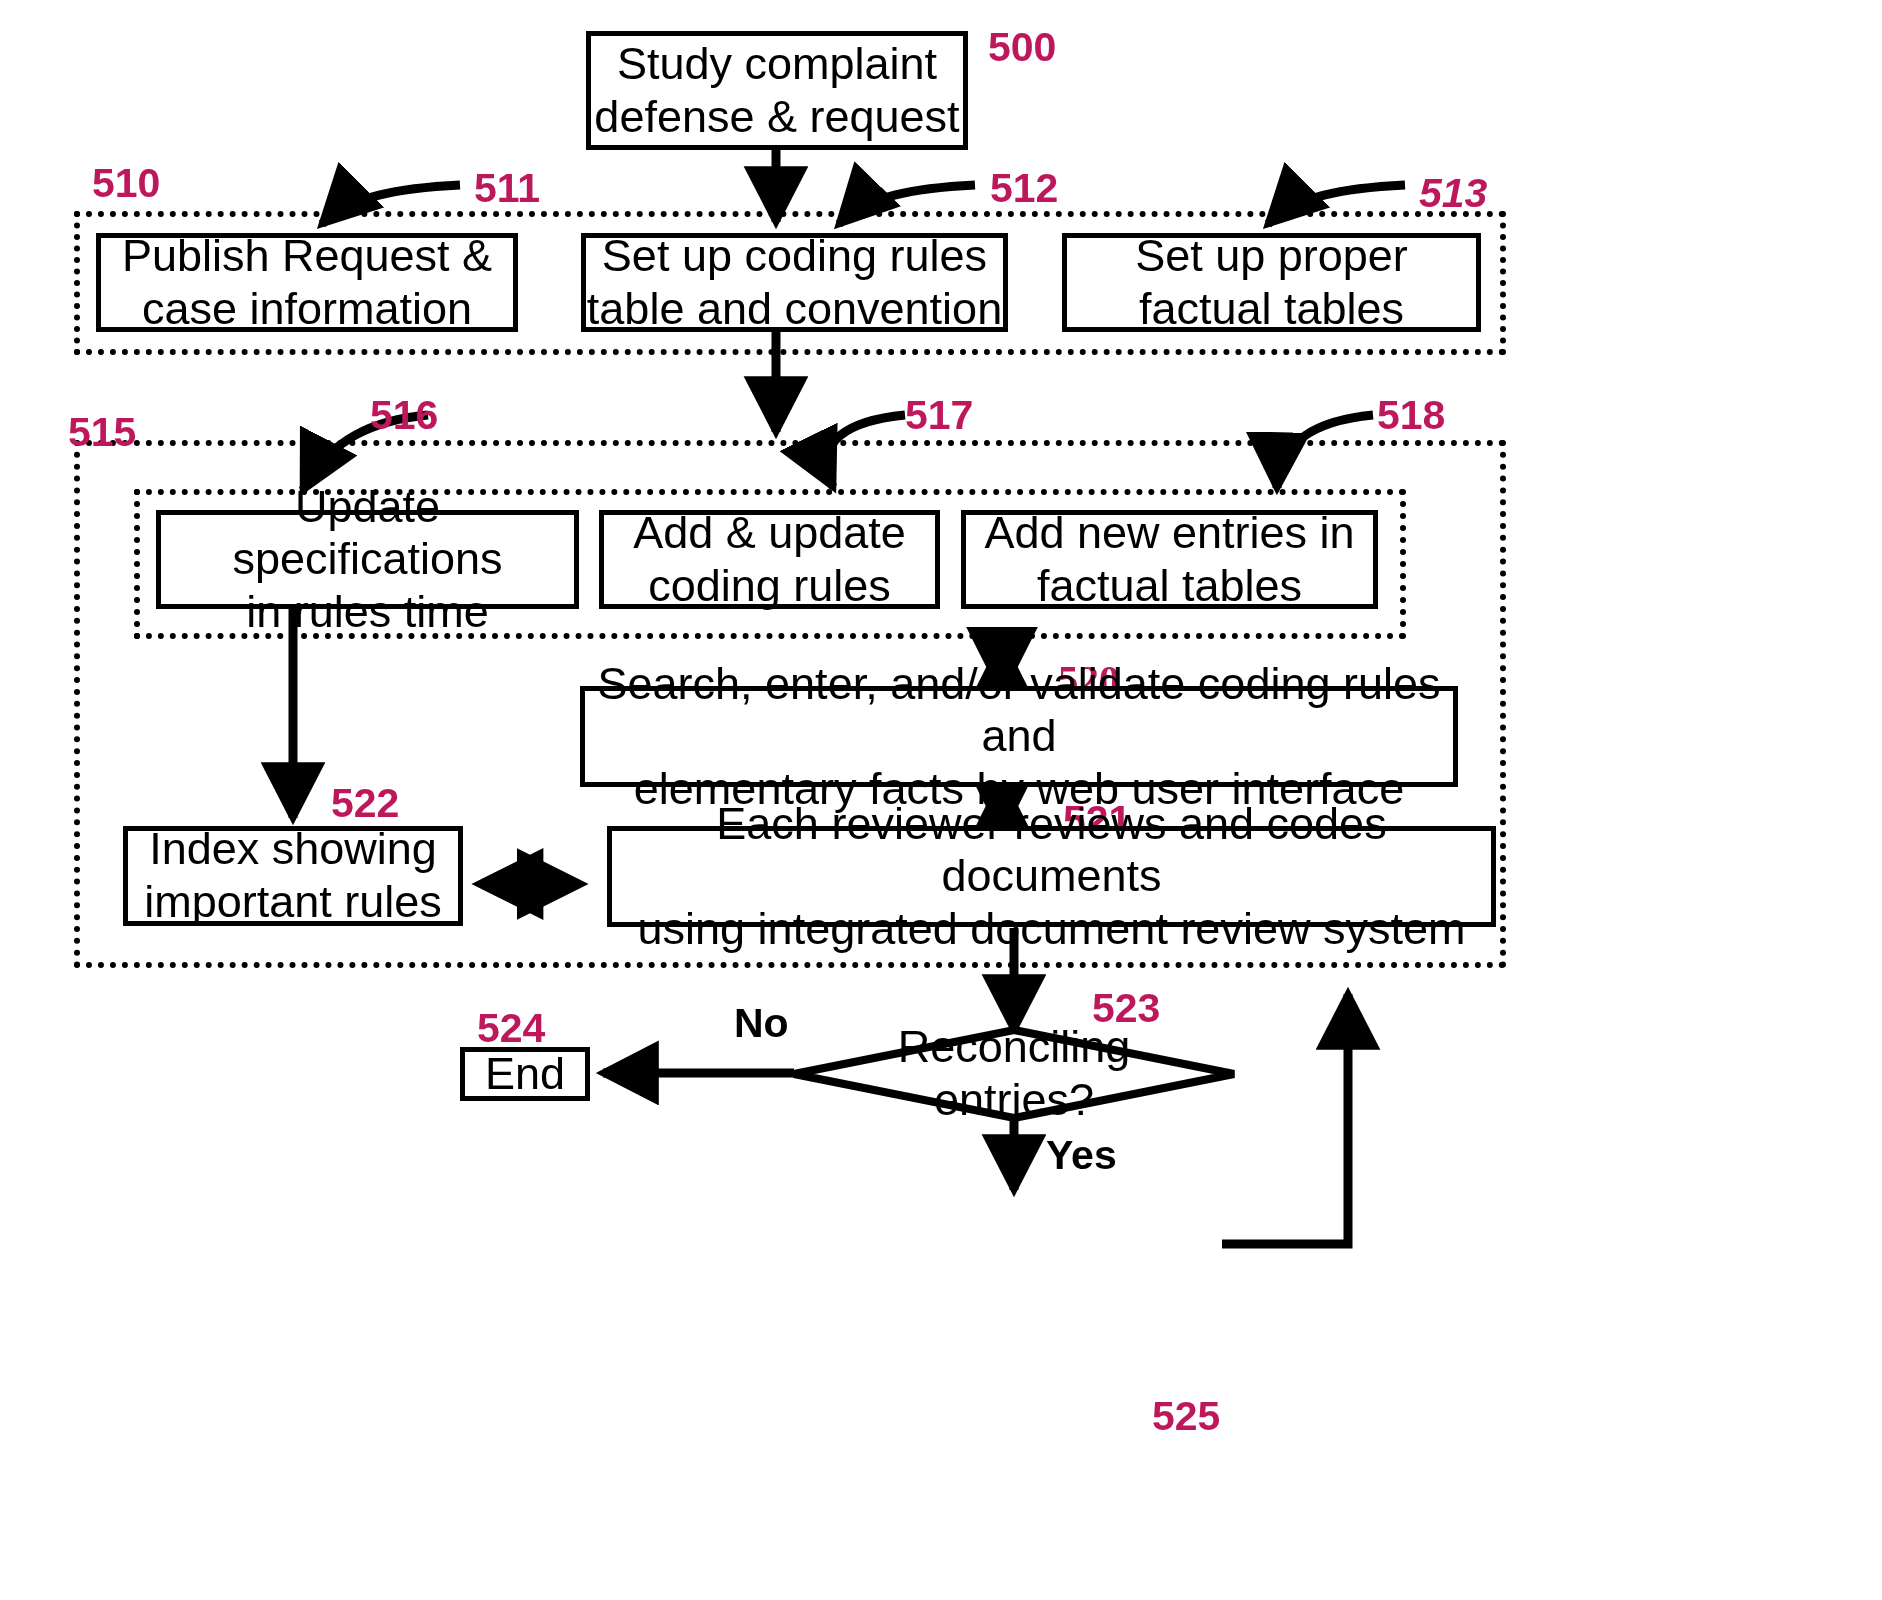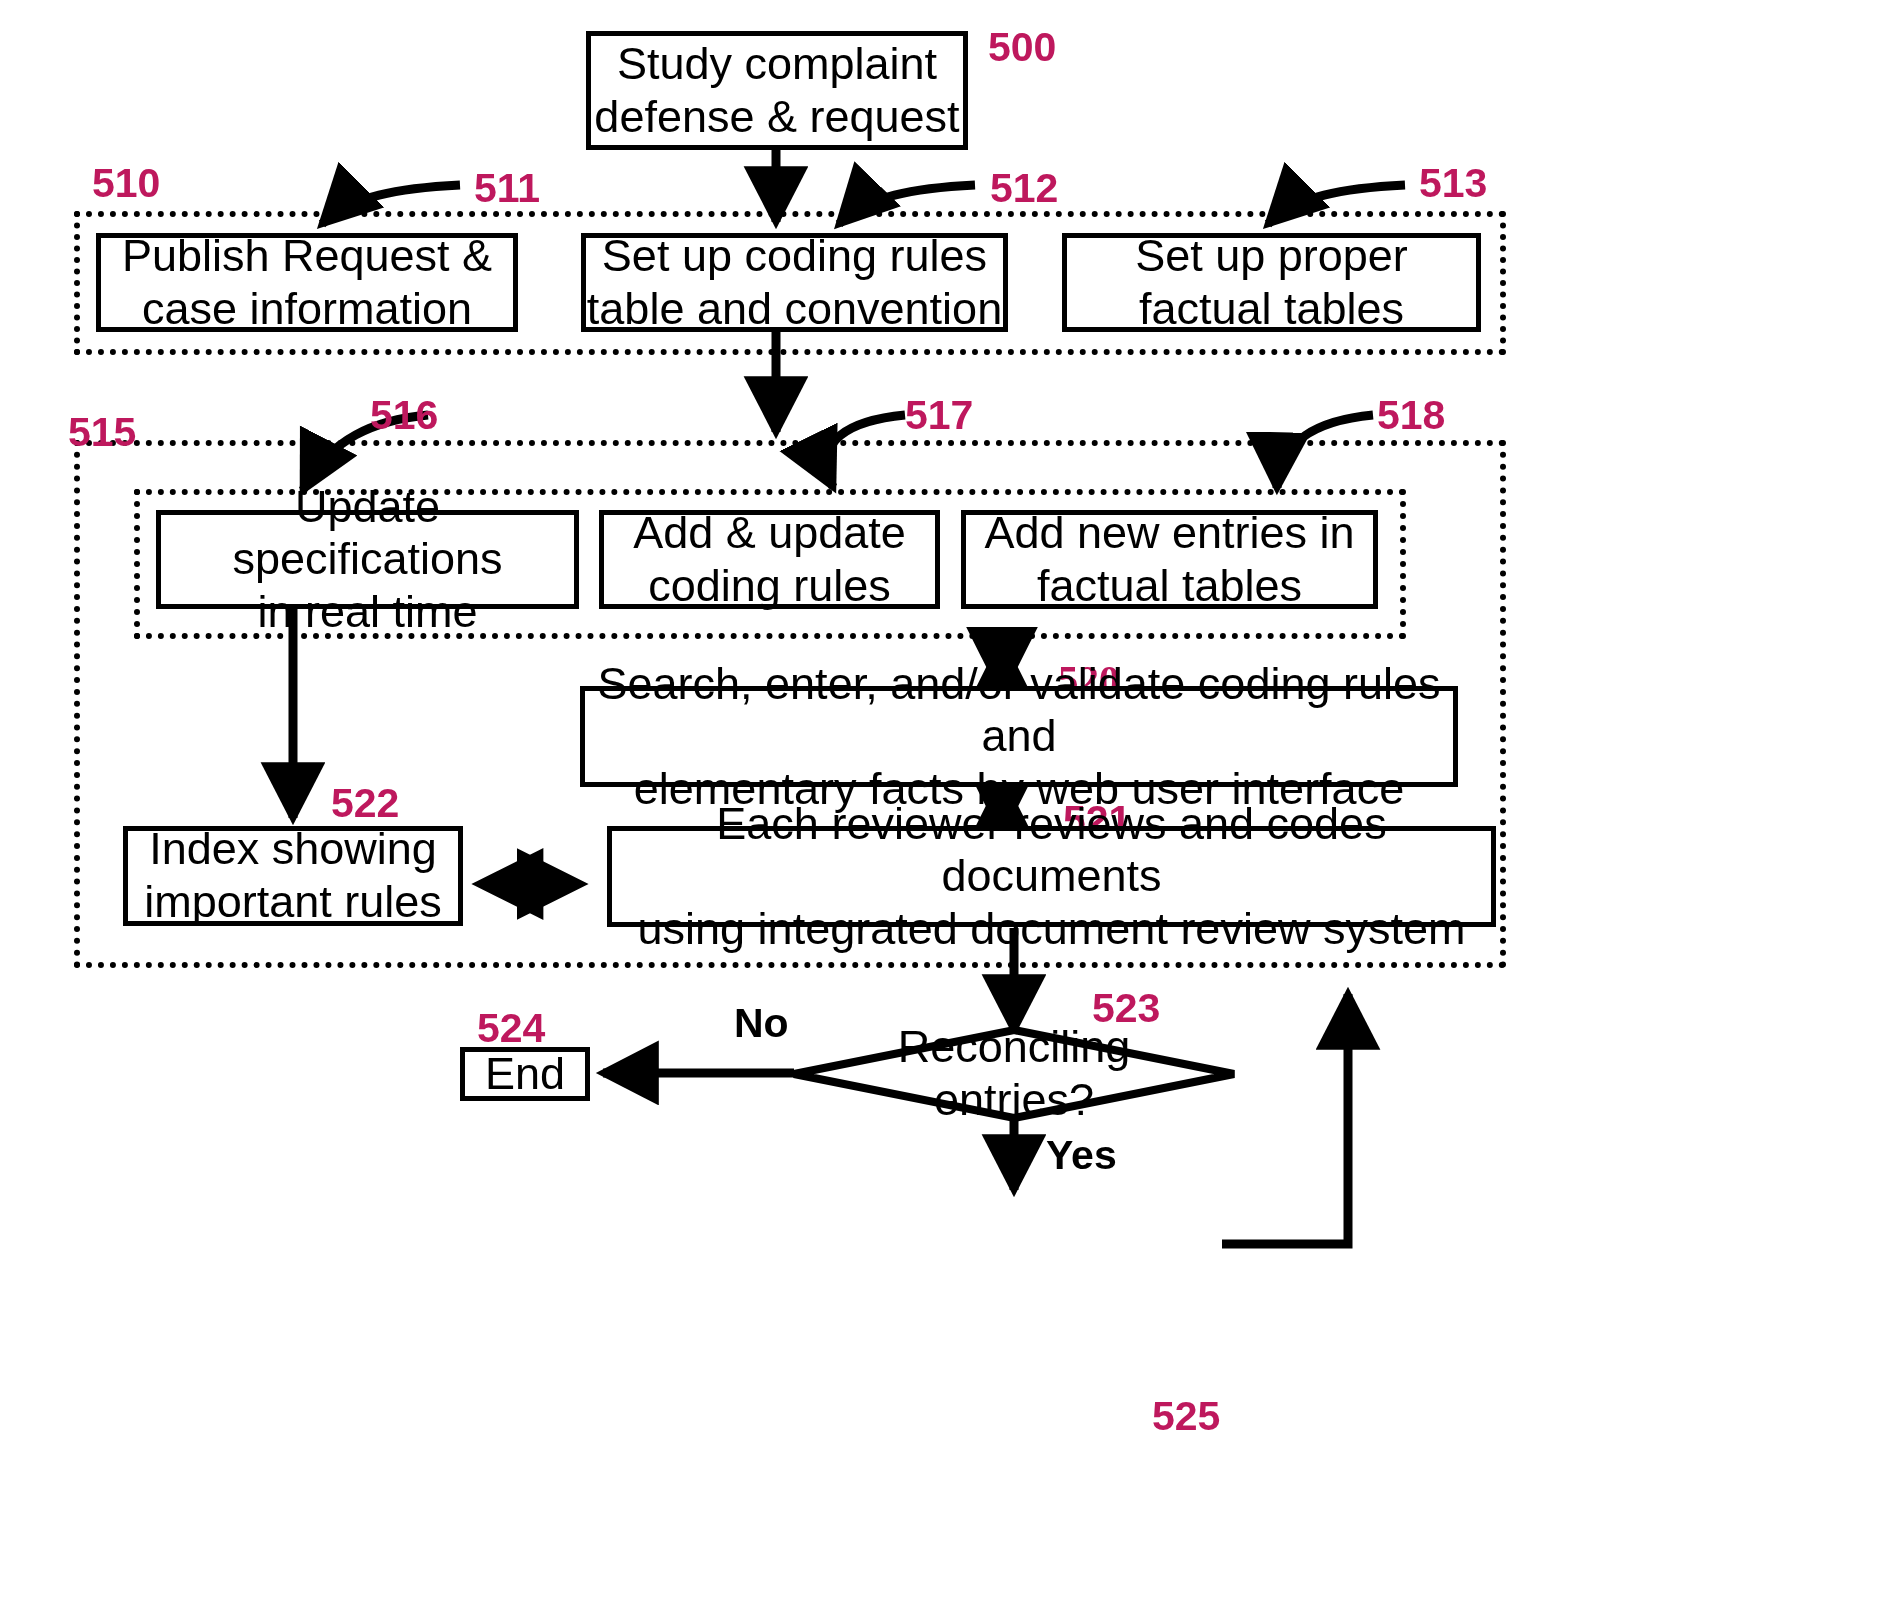--- a/index.html
+++ b/index.html
@@ -176,21 +176,21 @@
   <div class="group" style="left:74px; top:211px; width:1432px; height:144px;"></div>
 
   <div class="group" style="left:74px; top:440px; width:1432px; height:528px;"></div>
 
   <div class="group" style="left:134px; top:489px; width:1272px; height:150px;"></div>
 
   <div class="ref" style="left:988px; top:24px;">500</div>
   <div class="ref" style="left:92px; top:160px;">510</div>
   <div class="ref" style="left:474px; top:165px;">511</div>
   <div class="ref" style="left:990px; top:165px;">512</div>
-  <div class="ref" style="left:1419px; top:160px;">513</div>
+  <div class="ref" style="left:1419px; top:170px;font-style:italic;">513</div>
 
   <div class="ref" style="left:68px; top:409px;">515</div>
   <div class="ref" style="left:370px; top:392px;">516</div>
   <div class="ref" style="left:905px; top:392px;">517</div>
   <div class="ref" style="left:1377px; top:392px;">518</div>
 
   <div class="ref" style="left:1058px; top:655px;font-family:Liberation Serif, serif;">520</div>
   <div class="ref" style="left:331px; top:780px;">522</div>
   <div class="ref" style="left:1063px; top:797px;">521</div>
 
@@ -207,21 +207,21 @@
   <div class="box" style="left:96px; top:233px; width:422px; height:99px;">Publish Request &amp;
 case information</div>
 
   <div class="box" style="left:581px; top:233px; width:427px; height:99px;">Set up coding rules
 table and convention</div>
 
   <div class="box" style="left:1062px; top:233px; width:419px; height:99px;">Set up proper
 factual tables</div>
 
   <div class="box" style="left:156px; top:510px; width:423px; height:99px;">Update specifications
-in real time</div>
+in rules time</div>
 
   <div class="box" style="left:599px; top:510px; width:341px; height:99px;">Add &amp; update
 coding rules</div>
 
   <div class="box" style="left:961px; top:510px; width:417px; height:99px;">Add new entries in
 factual tables</div>
 
   <div class="box" style="left:580px; top:686px; width:878px; height:101px;">Search, enter, and/or validate coding rules and
 elementary facts by web user interface</div>
 

